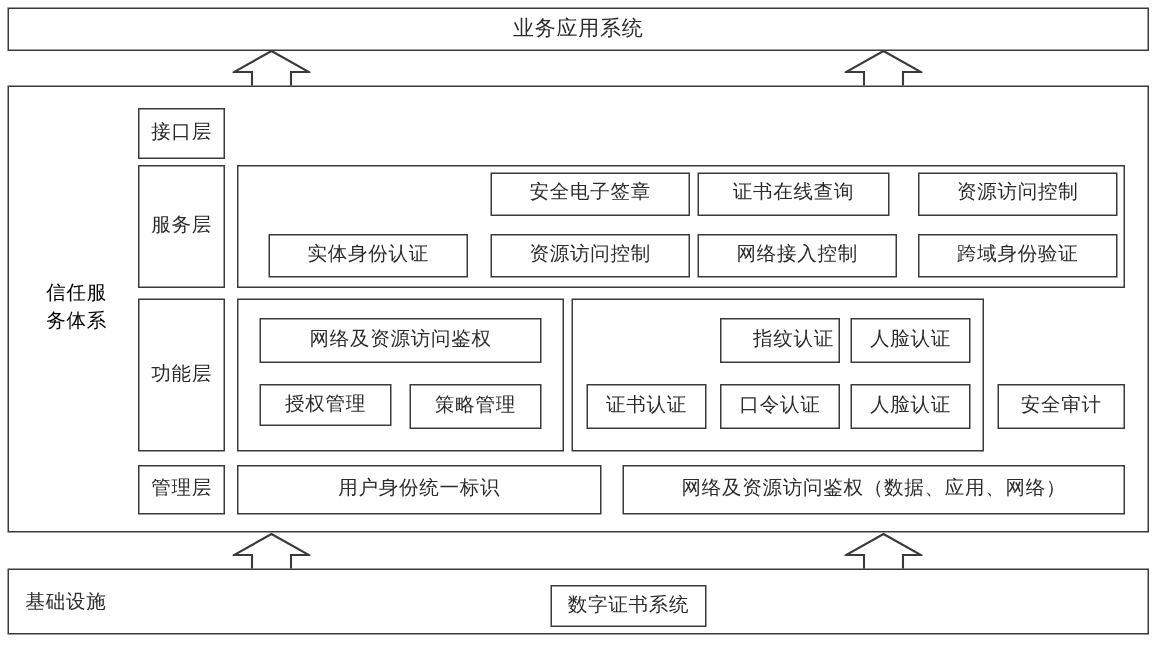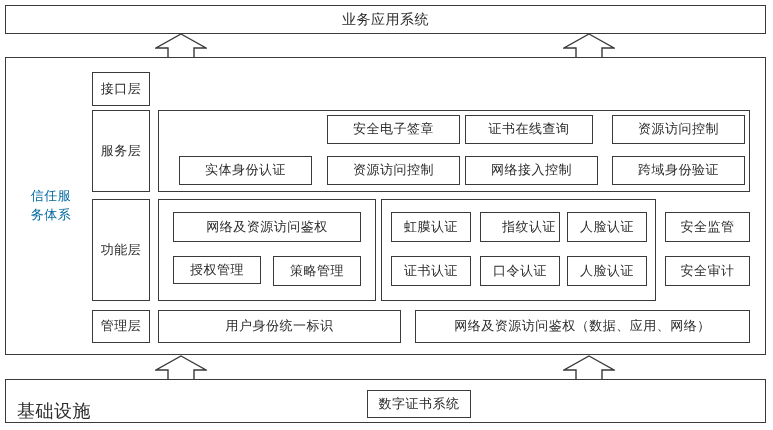--- a/index.html
+++ b/index.html
@@ -35,38 +35,38 @@
   .frame {
     position: absolute;
     box-sizing: border-box;
     border: 1.4px solid #3a3a3a;
     background: #ffffff;
   }
   .plain {
     position: absolute;
     box-sizing: border-box;
     display: flex;
-    align-items: flex-end;
-    font-size: 18px;
+    align-items: center;
+    font-size: 13px;
     color: #2b2b2b;
     letter-spacing: 0.5px;
   }
   .arrow {
     position: absolute;
   }
   .sidebar-label {
     position: absolute;
     box-sizing: border-box;
     display: flex;
     align-items: center;
     justify-content: center;
     text-align: center;
     font-size: 13px;
     line-height: 1.45;
-    color: #0369a1;
+    color: #000000;
     letter-spacing: 0.5px;
   }
 </style>
 </head>
 <body>
 
 <div id="canvas">
 
   <div class="box" style="left:5px; top:5px; width:761px; height:29px; font-size:14px;">
     <span>业务应用系统</span>
@@ -131,43 +131,37 @@
   </div>
   <div class="box" style="left:173px; top:256px; width:88px; height:28px;">
     <span>授权管理</span>
   </div>
   <div class="box" style="left:273px; top:256px; width:88px; height:30px;">
     <span>策略管理</span>
   </div>
 
   <div class="frame" style="left:381px; top:199px; width:275px; height:102px;"></div>
 
-  <div class="box" style="left:391px; top:212px; width:80px; height:30px;">
-    <span>虹膜认证</span>
-  </div>
   <div class="box" style="left:480px; top:212px; width:80px; height:30px;padding-left:18px;">
     <span>指纹认证</span>
   </div>
   <div class="box" style="left:567px; top:212px; width:80px; height:30px;">
     <span>人脸认证</span>
   </div>
 
   <div class="box" style="left:391px; top:256px; width:80px; height:30px;">
     <span>证书认证</span>
   </div>
   <div class="box" style="left:480px; top:256px; width:80px; height:30px;">
     <span>口令认证</span>
   </div>
   <div class="box" style="left:567px; top:256px; width:80px; height:30px;">
     <span>人脸认证</span>
   </div>
 
-  <div class="box" style="left:665px; top:212px; width:85px; height:30px;">
-    <span>安全监管</span>
-  </div>
   <div class="box" style="left:665px; top:256px; width:85px; height:30px;">
     <span>安全审计</span>
   </div>
 
   <div class="box" style="left:158px; top:310px; width:243px; height:33px;">
     <span>用户身份统一标识</span>
   </div>
   <div class="box" style="left:415px; top:310px; width:335px; height:33px;">
     <span>网络及资源访问鉴权（数据、应用、网络）</span>
   </div>

